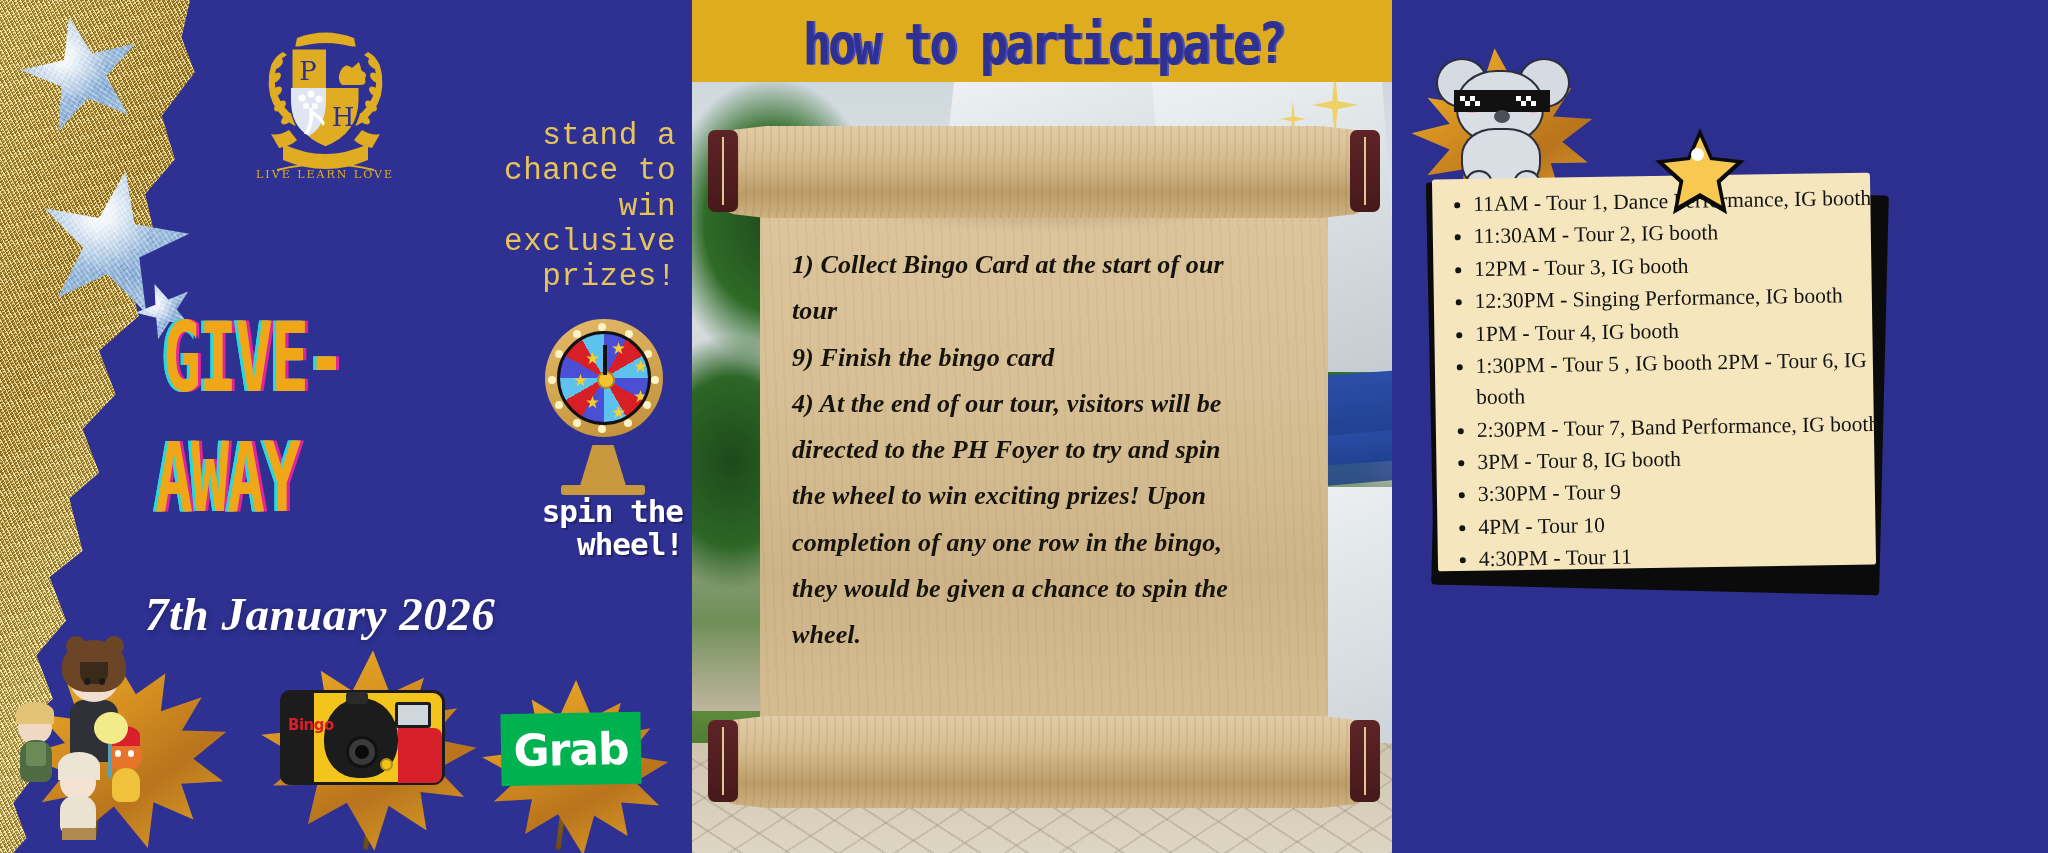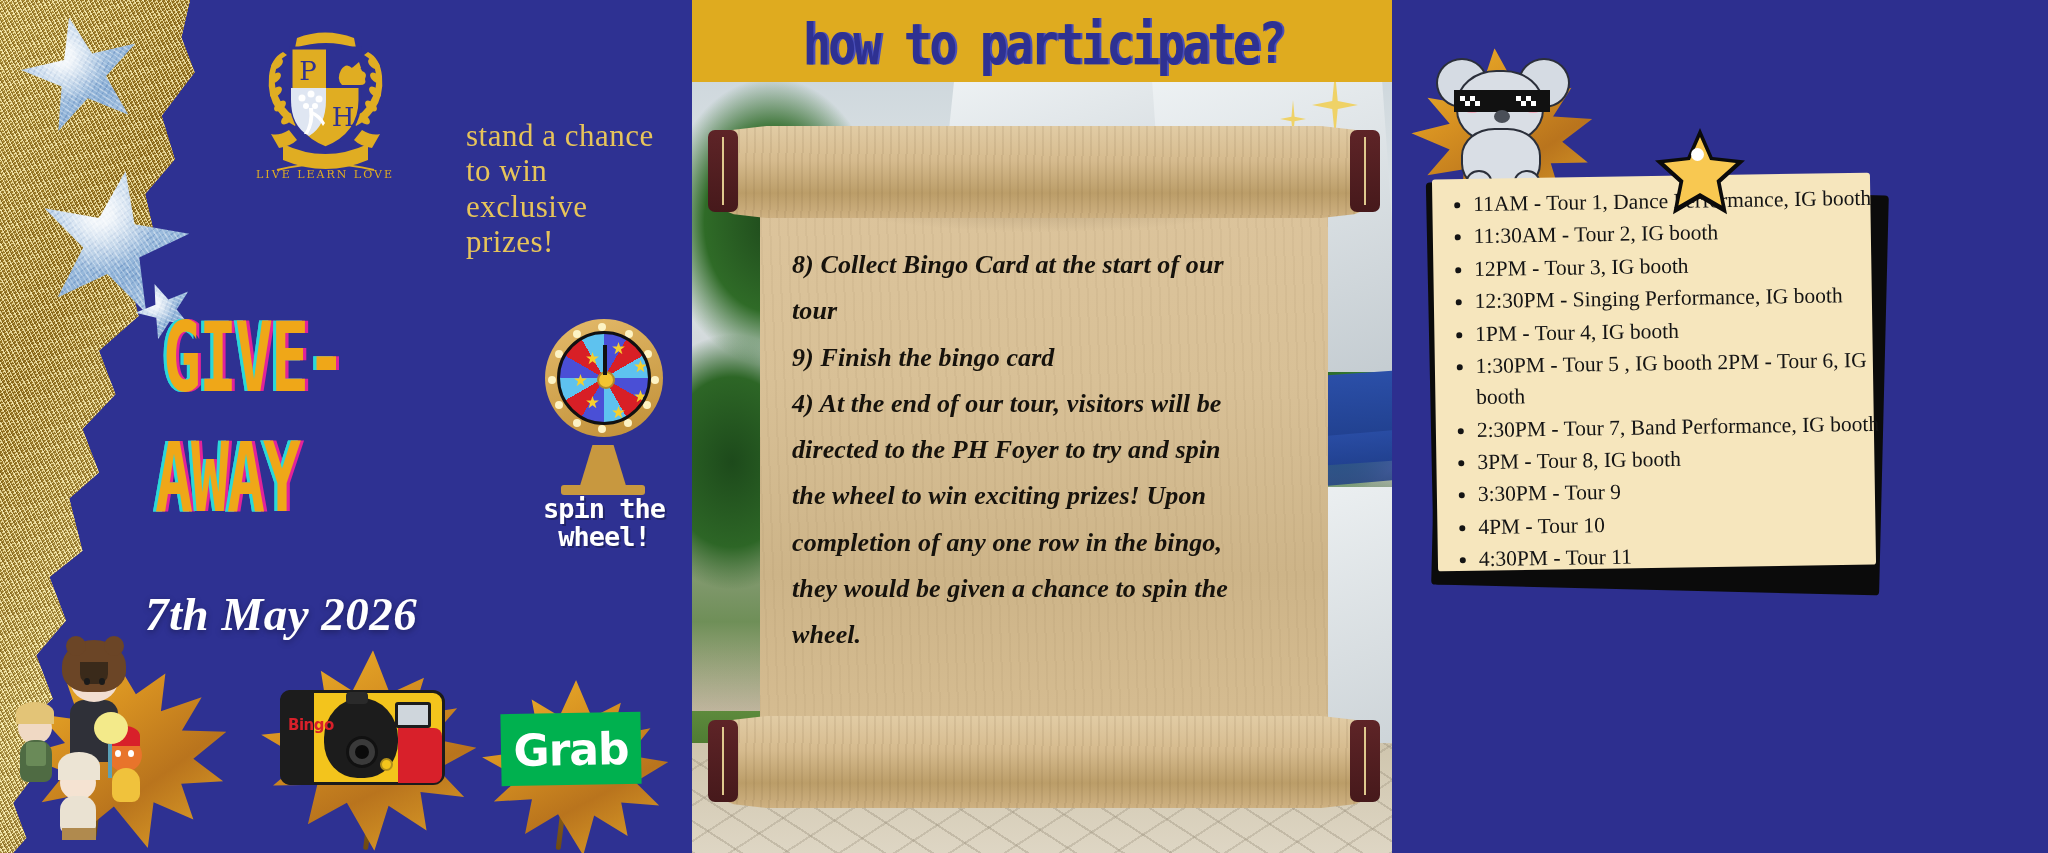--- a/index.html
+++ b/index.html
@@ -44,22 +44,22 @@
     clip-path:polygon(50% 0%, 62% 35%, 99% 35%, 69% 57%, 80% 94%, 50% 72%, 20% 94%, 31% 57%, 1% 35%, 38% 35%);
     filter:drop-shadow(0 0 5px #fff) drop-shadow(0 0 3px #fff) drop-shadow(0 0 2px #fff);
   }
 
   
   #crest{position:absolute;left:253px;top:20px;width:145px;height:170px;}
 
   
   #tagline{
     position:absolute;left:466px;top:118px;width:210px;
-    text-align:left;color:#e7c45a;
-    font-family:Liberation Serif, serif;font-size:31px;line-height:1.14;letter-spacing:.5px;
+    text-align:right;color:#e7c45a;
+    font-family:Liberation Mono, monospace;font-size:31px;line-height:1.14;letter-spacing:.5px;
   }
 
   
   .pixel{
     font-family:"DejaVu Sans Mono",monospace;font-weight:bold;
     color:#efa718;letter-spacing:-2px;
     -webkit-text-stroke:0px;
     text-shadow:-3px 0 #2bd8d8, 3px 0 #e2239a, -3px 0 0 #2bd8d8;
     transform:scaleY(1.55) scaleX(1.02);transform-origin:left top;
   }
@@ -85,22 +85,22 @@
     border:3px solid #111;box-sizing:border-box;overflow:hidden;
     background:conic-gradient(#4a4fd6 0deg 30deg,#d81f26 30deg 60deg,#5ec2ef 60deg 90deg,#4a4fd6 90deg 120deg,
       #d81f26 120deg 150deg,#5ec2ef 150deg 180deg,#4a4fd6 180deg 210deg,#d81f26 210deg 240deg,
       #5ec2ef 240deg 270deg,#4a4fd6 270deg 300deg,#d81f26 300deg 330deg,#5ec2ef 330deg 360deg);}
   #wheel-hub{position:absolute;left:52px;top:52px;width:18px;height:18px;border-radius:50%;
     background:#f3c430;border:2px solid #b08a2a;box-sizing:border-box;}
   .bulb{position:absolute;width:8px;height:8px;border-radius:50%;background:#fdf3c4;}
   .wstar{position:absolute;width:13px;height:13px;background:#f6cf2e;
     clip-path:polygon(50% 0%,62% 35%,99% 35%,69% 57%,80% 94%,50% 72%,20% 94%,31% 57%,1% 35%,38% 35%);}
   #spin-label{
-    position:absolute;left:-6px;top:178px;width:158px;text-align:center;color:#fff;
-    font-family:"DejaVu Sans Mono",monospace;font-weight:bold;font-size:27px;line-height:1.05;
+    position:absolute;left:-6px;top:178px;width:158px;text-align:right;color:#fff;
+    font-family:"DejaVu Sans Mono",monospace;font-weight:bold;font-size:31px;line-height:1.05;
     letter-spacing:-1px;text-shadow:2px 2px 0 rgba(0,0,0,.28);
   }
 
   
   .leaf{
     position:absolute;
     background:linear-gradient(150deg,#f0b62c 0%,#d79121 35%,#b9741d 65%,#e2a62a 100%);
     clip-path:polygon(50% 0%,59% 21%,74% 12%,70% 31%,90% 26%,79% 42%,100% 45%,83% 57%,
       96% 70%,76% 69%,80% 88%,62% 77%,57% 100%,43% 77%,26% 89%,29% 69%,9% 71%,
       22% 57%,2% 46%,23% 42%,12% 26%,31% 31%,27% 12%,42% 21%);
@@ -292,21 +292,21 @@
       <path d="M24 150 q48 -12 97 0" stroke="#e0ad22" stroke-width="2" fill="none"></path>
     </svg>
 
     <div id="tagline">stand a chance to win exclusive prizes!</div>
 
     <div id="giveaway">
       <span class="pixel ln" id="gl1">GIVE-</span>
       <span class="pixel ln" id="gl2">AWAY</span>
     </div>
 
-    <div id="date">7th May 2026</div>
+    <div id="date">7th January 2026</div>
 
     <div id="wheel-wrap">
       <div id="wheel-stand"></div>
       <div id="wheel-base"></div>
       <div id="wheel-ring">
         <div class="bulb" style="left:53px;top:4px;"></div>
         <div class="bulb" style="left:80px;top:11px;"></div>
         <div class="bulb" style="left:99px;top:31px;"></div>
         <div class="bulb" style="left:106px;top:57px;"></div>
         <div class="bulb" style="left:98px;top:82px;"></div>
@@ -412,21 +412,21 @@
           <div class="stripe"></div>
         </div>
       <div class="cap" style="left:-6px;top:596px;">
           <div class="stripe"></div>
         </div>
       <div class="cap" style="right:-6px;top:596px;">
           <div class="stripe"></div>
         </div>
 
       <div id="scroll-text">
-        <div>8) Collect Bingo Card at the start of our tour</div>
+        <div>1) Collect Bingo Card at the start of our tour</div>
         <div>9) Finish the bingo card</div>
         <div>4) At the end of our tour, visitors will be directed to the PH Foyer to try and spin the wheel to win exciting prizes! Upon completion of any one row in the bingo, they would be given a chance to spin the wheel.</div>
       </div>
     </div>
   </div>
 
 
   <div class="leaf" style="left:1408px;top:48px;width:185px;height:172px;transform:rotate(-4deg);"></div>
   <div class="stem" style="left:1468px;top:196px;height:66px;"></div>
   <div id="koala">

